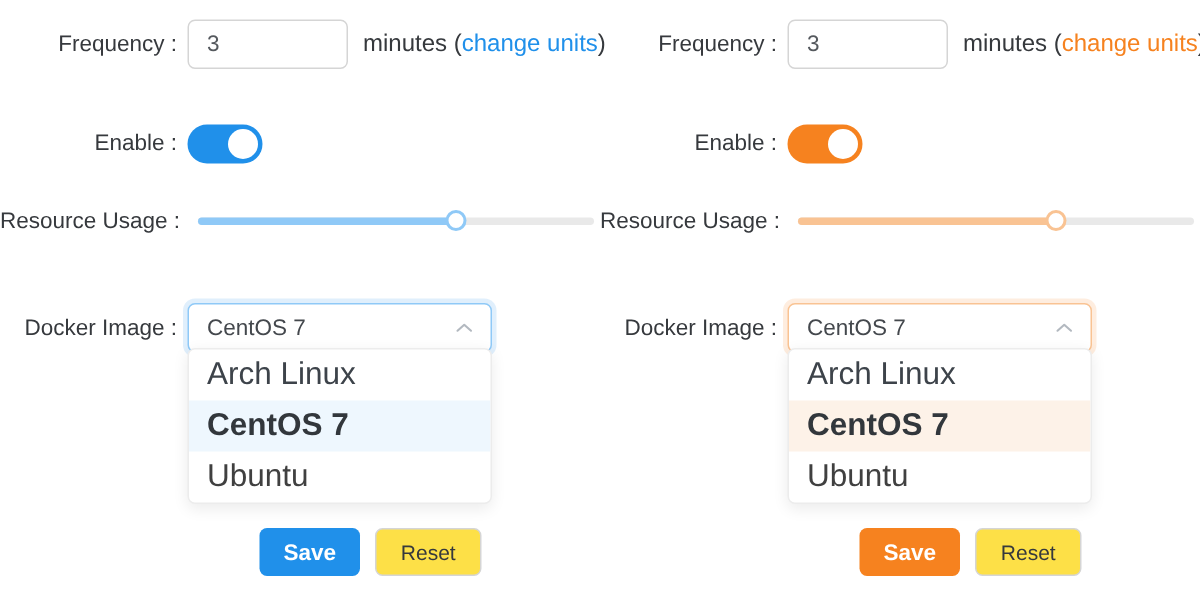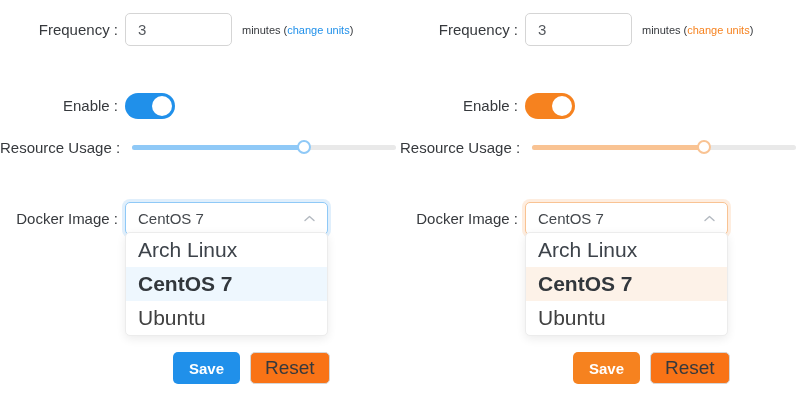--- a/index.html
+++ b/index.html
@@ -11,24 +11,24 @@
   .row { position: absolute; left: 0; width: 400px; display: flex; align-items: center; }
   .lbl { flex: 0 0 118px; text-align: right; font-size: 15px; color: #36393d; white-space: nowrap; }
 
   .row-frequency { top: 13px; height: 33px; }
   .freq-input {
     margin-left: 7px; width: 107px; height: 33px;
     border: 1px solid #d5d5d5; border-radius: 5px;
     padding: 0 12px; font-size: 15px; color: #55595e;
     font-family: "Liberation Sans", sans-serif; outline: none; background: #fff;
   }
-  .suffix { margin-left: 10px; font-size: 11px; color: #36393d; white-space: nowrap; }
+  .suffix { margin-left: 10px; font-size: 16px; color: #36393d; white-space: nowrap; }
   .link { color: var(--accent); cursor: pointer; }
 
-  .row-enable { top: 92px; height: 27px; }
+  .row-enable { top: 82px; height: 27px; }
   .toggle {
     margin-left: 7px; width: 50px; height: 26px; border-radius: 13px;
     background: var(--accent); position: relative; cursor: pointer;
   }
   .knob {
     position: absolute; top: 3px; right: 3px; width: 20px; height: 20px;
     background: #fff; border-radius: 50%;
   }
 
   .row-slider { top: 138px; height: 18px; align-items: flex-end; }
@@ -61,21 +61,21 @@
   .opt-disabled { color: #404040; cursor: default; }
 
   .btn-row { position: absolute; top: 352px; left: 125px; display: flex; gap: 10px; }
   .btn { font-family: "Liberation Sans", sans-serif; cursor: pointer; }
   .btn-save {
     min-width: 67px; height: 32px; padding: 0 14px; border-radius: 5px;
     background: var(--accent); color: #fff; font-weight: bold; font-size: 15px; border: none; margin-left: 48px;
   }
   .btn-reset {
     min-width: 71px; height: 32px; padding: 0 14px; border-radius: 5px;
-    background: #f97316; border: 1px solid #d5d5d5; font-size: 19px; color: #36393d;
+    background: #fde047; border: 1px solid #d5d5d5; font-size: 14px; color: #36393d;
   }
 </style>
 </head>
 <body>
 
 <div class="canvas">
 
   <section class="panel" style="--accent: #2090EA; --accent-light: #8FC9F7; --highlight: #EEF7FE; --ring: rgba(32,144,234,0.14);">
     <div class="row row-frequency">
       <div class="lbl">Frequency :</div>

